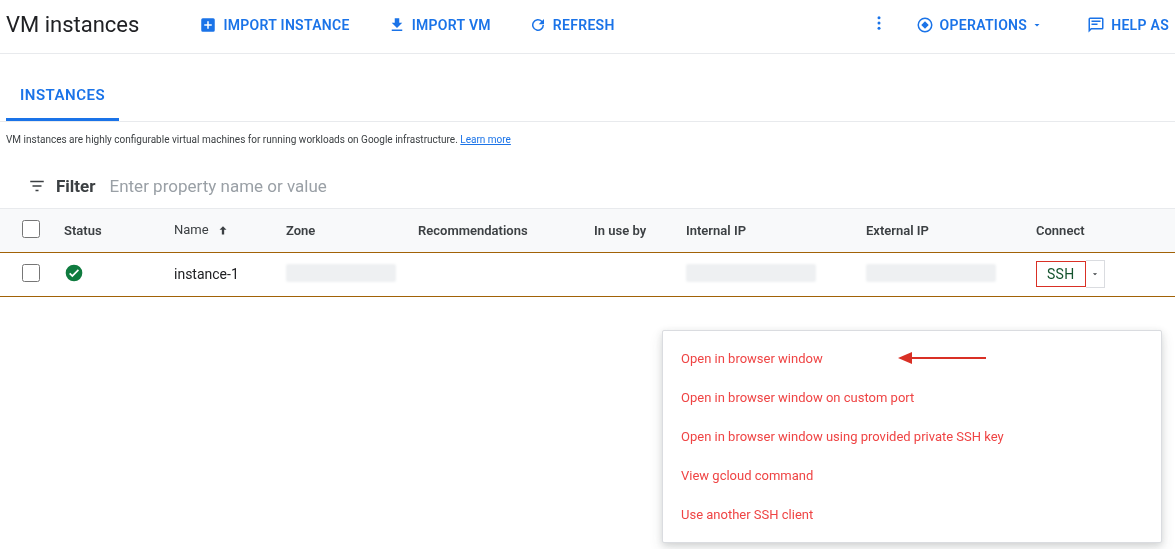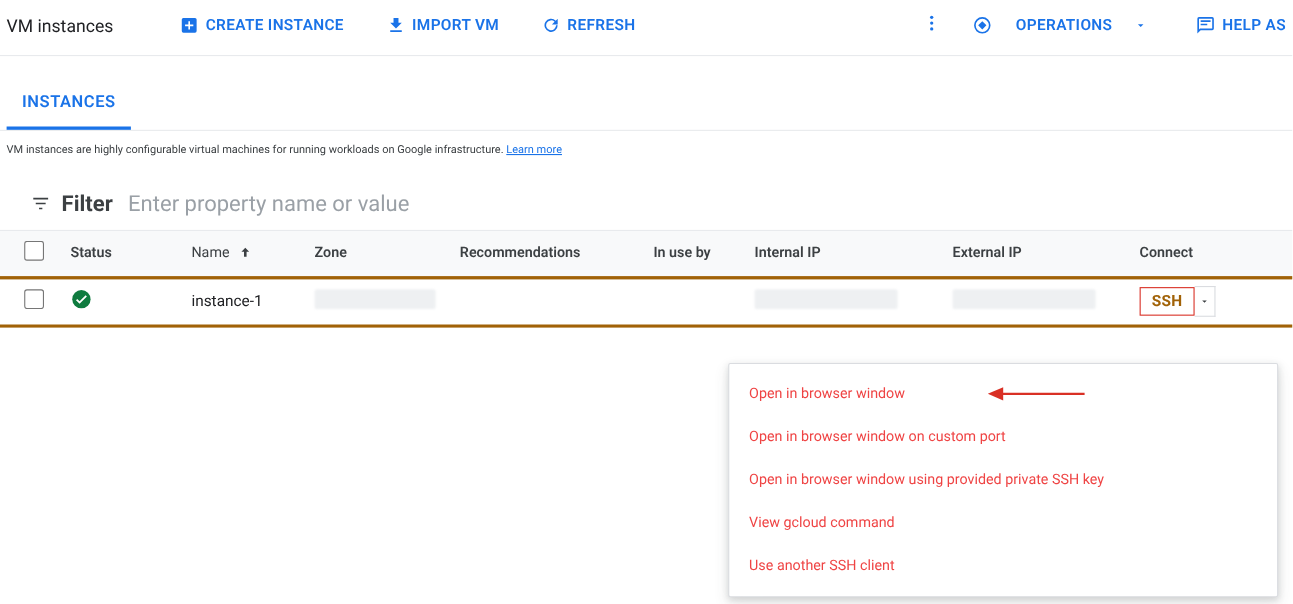--- a/index.html
+++ b/index.html
@@ -13,40 +13,40 @@
   }
 
   
   .toolbar {
     display: flex;
     align-items: center;
     padding: 12px 6px 16px 6px;
     border-bottom: 1px solid #e8eaed;
   }
   .toolbar .page-title {
-    font-size: 16px;
+    font-size: 22px;
     font-weight: 400;
     color: #202124;
     margin-right: 60px;
   }
   .toolbar .tb-btn {
     display: inline-flex;
     align-items: center;
     color: #1a73e8;
     font-weight: 600;
     font-size: 14px;
     letter-spacing: .3px;
     margin-right: 38px;
     cursor: pointer;
   }
   .toolbar .tb-btn svg { width: 18px; height: 18px; fill: #1a73e8; margin-right: 6px; }
   .toolbar .spacer { flex: 1; }
   .toolbar .more-icon { color: #1a73e8; margin-right: 28px; cursor: pointer; }
   .toolbar .more-icon svg { width: 18px; height: 18px; fill: #1a73e8; }
-  .toolbar .tb-dd { display:inline-flex; align-items:center;gap:16px; }
+  .toolbar .tb-dd { display:inline-flex; align-items:center; }
   .toolbar .tb-dd svg.trail { width: 12px; height: 12px; margin-left: 4px; }
 
   
   .tabs {
     display: flex;
     padding: 0 6px;
     border-bottom: 1px solid #e8eaed;
     margin-top: 14px;
     gap: 27px;
   }
@@ -72,21 +72,21 @@
     max-width: 700px;
     line-height: 1.55;
   }
   .description a { color: #1a73e8; text-decoration: underline; cursor: pointer;}
 
   
   .filter-row {
     display: flex;
     align-items: center;
     padding: 8px 6px 12px 28px;
-    font-size: 20px;
+    font-size: 17px;
   }
   .filter-row .filter-label {
     font-weight: 700;
     margin: 0 14px 0 10px;
     color:#3c4043;
   }
   .filter-row .filter-input {
     color: #9aa0a6;
     flex: 1;
   }
@@ -94,21 +94,21 @@
 
   
   .table {
     border-top: 1px solid #e8eaed;
   }
   .thead, .trow {
     display: grid;
     grid-template-columns: 58px 110px 112px 132px 176px 92px 180px 170px 1fr;
     align-items: center;
     min-height: 44px;
-    border-bottom: 3px solid #a16207;
+    border-bottom: 1px solid #a16207;
     font-size: 14px;
   }
   .thead {
     background: #f8f9fa;
     color: #3c4043;
     font-size: 13px;
     font-weight: 600;
     padding: 6px 0;
   }
   .trow { padding: 6px 0; }
@@ -134,24 +134,24 @@
   }
   .blur.wide { width: 130px; }
 
   
   .ssh-wrap {
     display: inline-flex;
     align-items: center;
   }
   .ssh-btn {
     border: 1.5px solid #d93025;
-    color: #a16207;
+    color: #14532d;
     padding: 4px 10px;
     font-size: 14px;
-    font-weight: 700;
+    font-weight: 400;
     background: #fff;
     cursor: pointer;
     letter-spacing: .3px;
   }
   .ssh-caret {
     padding: 4px 4px;
     cursor: pointer;
     border: 1px solid #dadce0;
     border-left: none;
     display:inline-flex; align-items:center; justify-content:center;
@@ -191,21 +191,21 @@
 </head>
 <body>
 
 <div class="toolbar">
   <div class="page-title">VM instances</div>
 
   <div class="tb-btn">
     <svg viewBox="0 0 24 24">
         <path d="M19 3H5a2 2 0 0 0-2 2v14a2 2 0 0 0 2 2h14a2 2 0 0 0 2-2V5a2 2 0 0 0-2-2zm-2 10h-4v4h-2v-4H7v-2h4V7h2v4h4z"></path>
       </svg>
-    <span>CREATE INSTANCE</span>
+    <span>IMPORT INSTANCE</span>
   </div>
 
   <div class="tb-btn">
     <svg viewBox="0 0 24 24">
         <path d="M19 9h-4V3H9v6H5l7 7 7-7zM5 18v2h14v-2H5z"></path>
       </svg>
     <span>IMPORT VM</span>
   </div>
 
   <div class="tb-btn">

